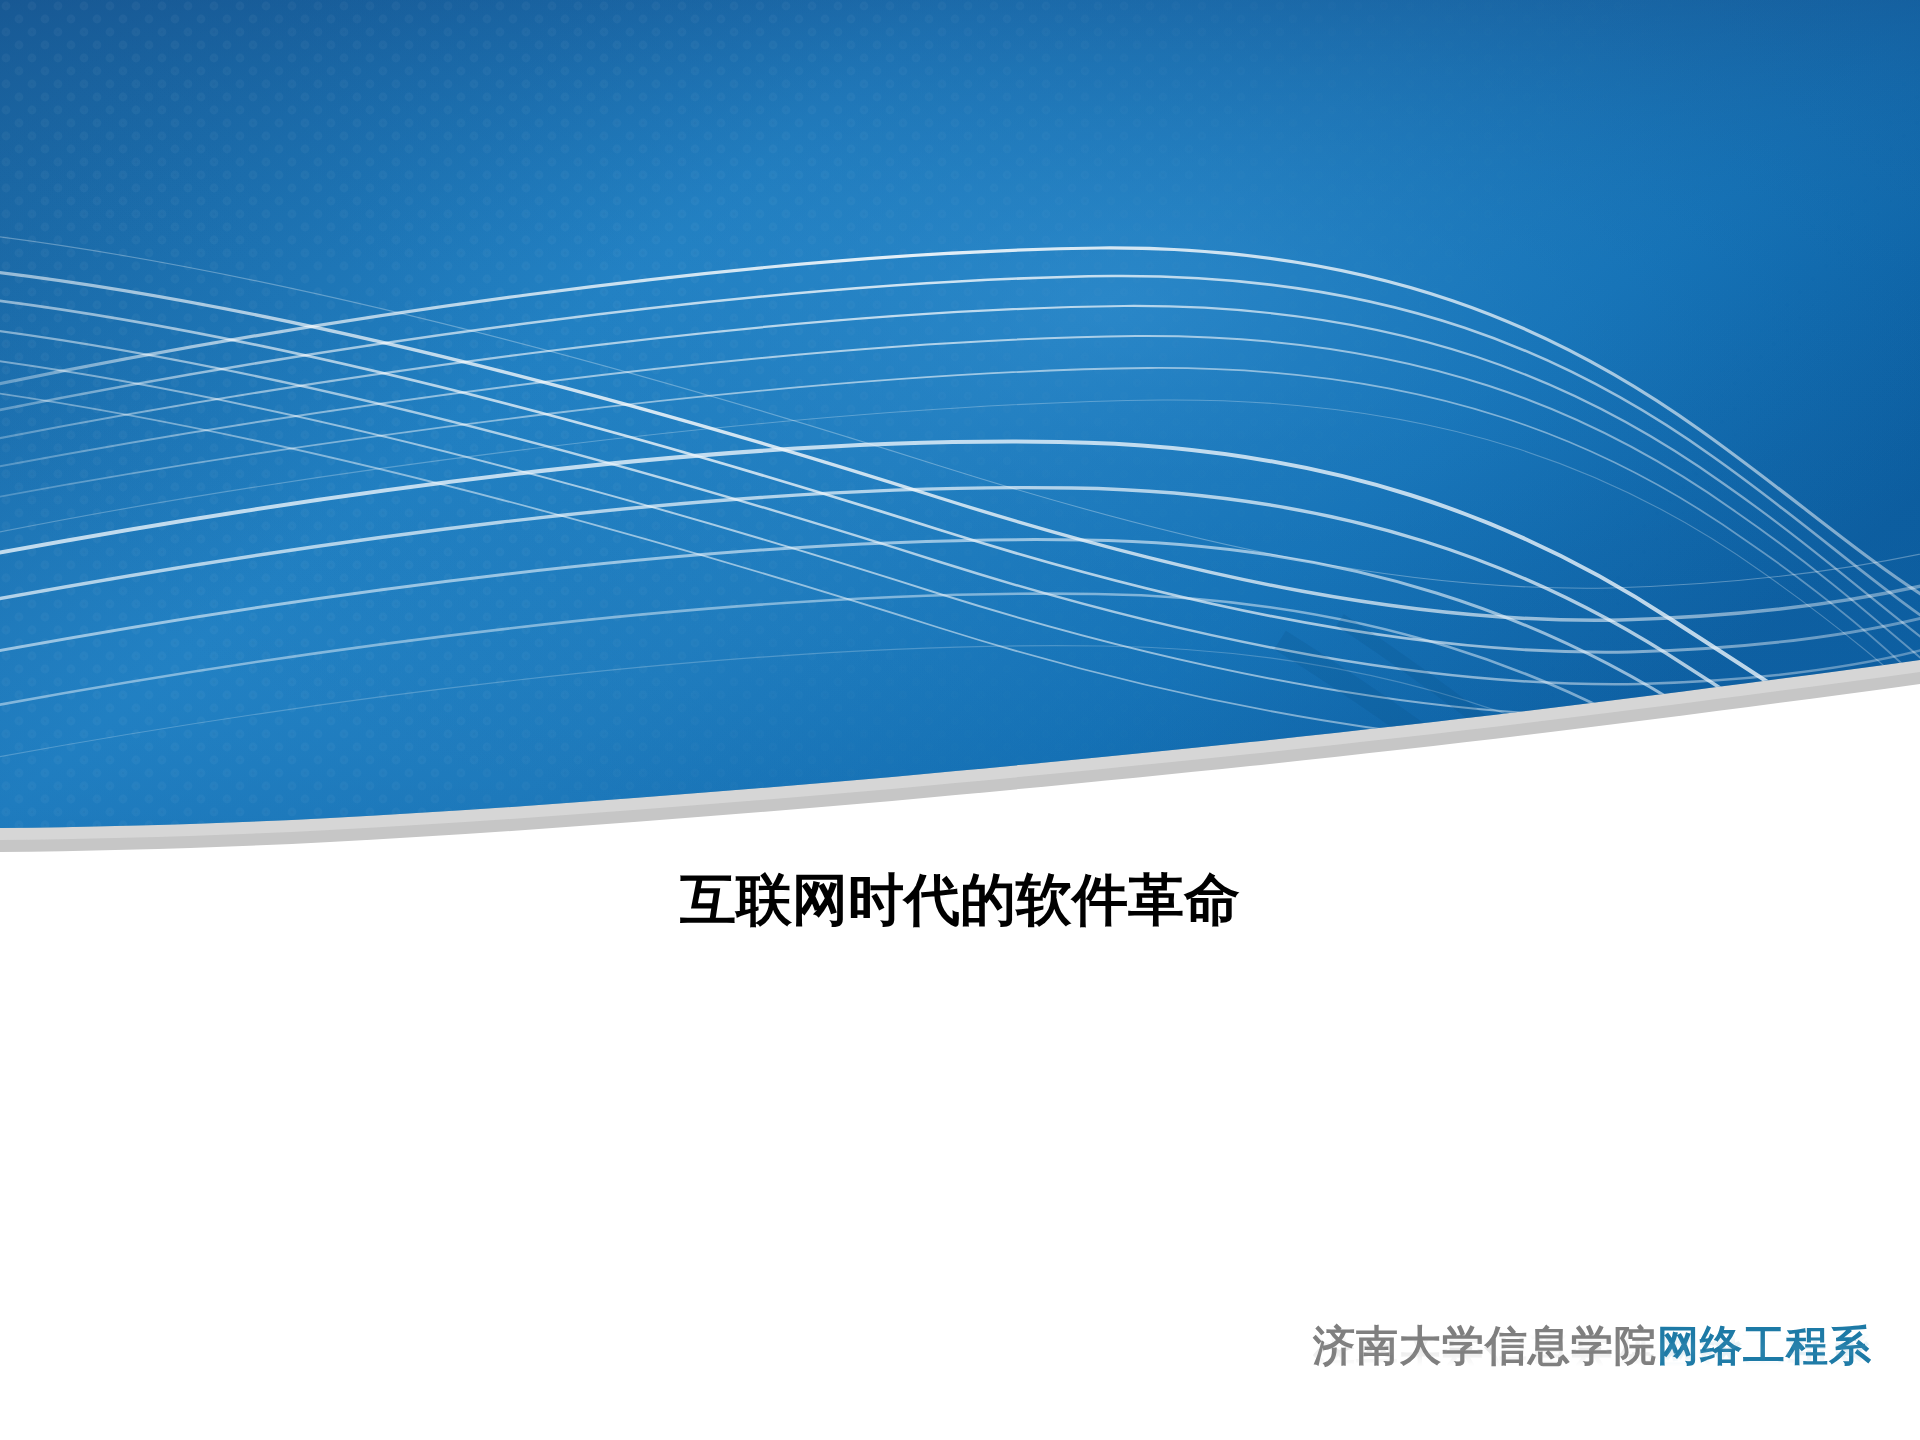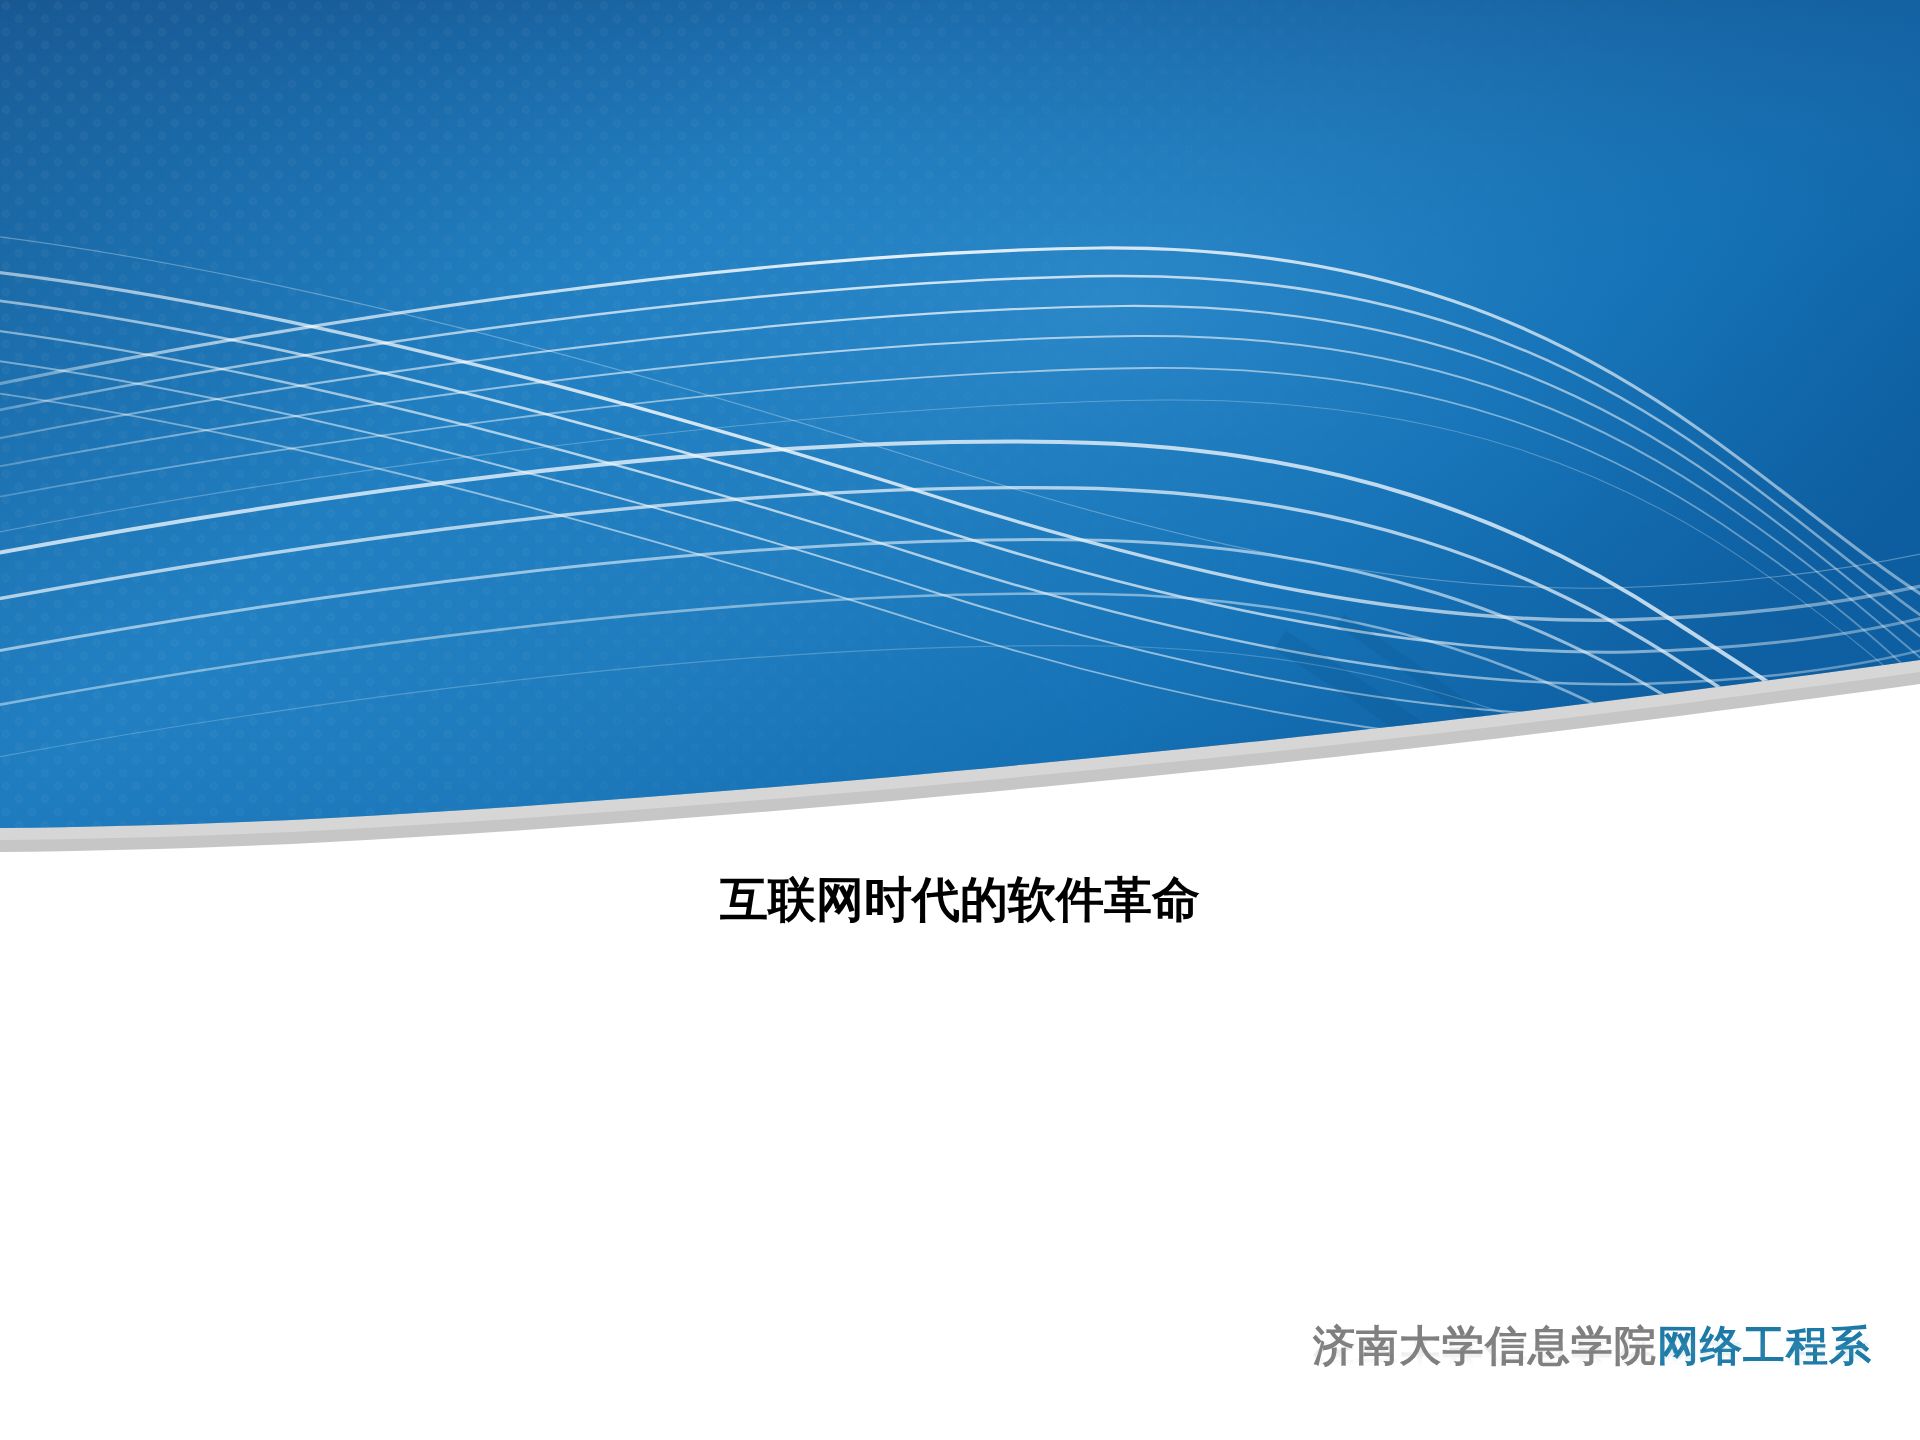--- a/index.html
+++ b/index.html
@@ -35,21 +35,21 @@
     left: 0;
     top: 860px;
     width: 1920px;
     text-align: center;
     z-index: 20;
   }
   .title-line {
     display: block;
     color: #000000;
     font-weight: bold;
-    font-size: 48px;
+    font-size: 56px;
     line-height: 80px;
     letter-spacing: 0px;
     white-space: pre;
   }
   .title-line-2 {
     letter-spacing: 0px;
   }
 
   
   .logo-block {

